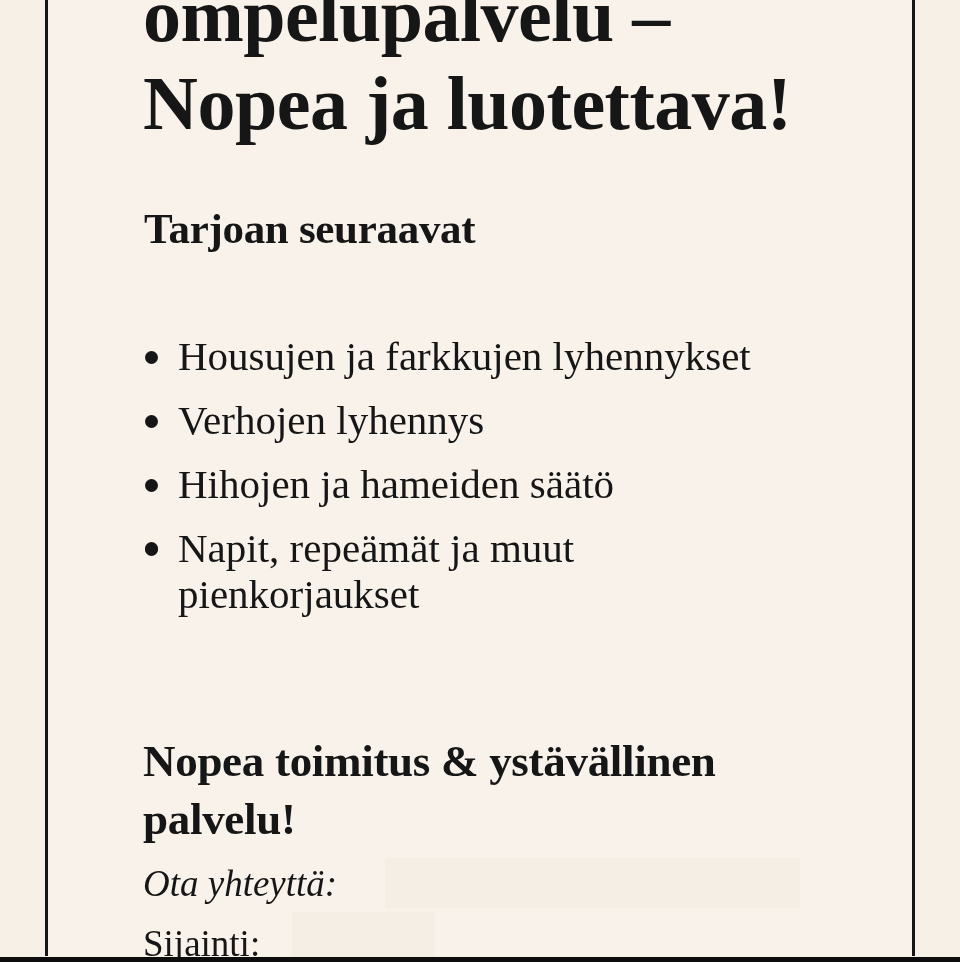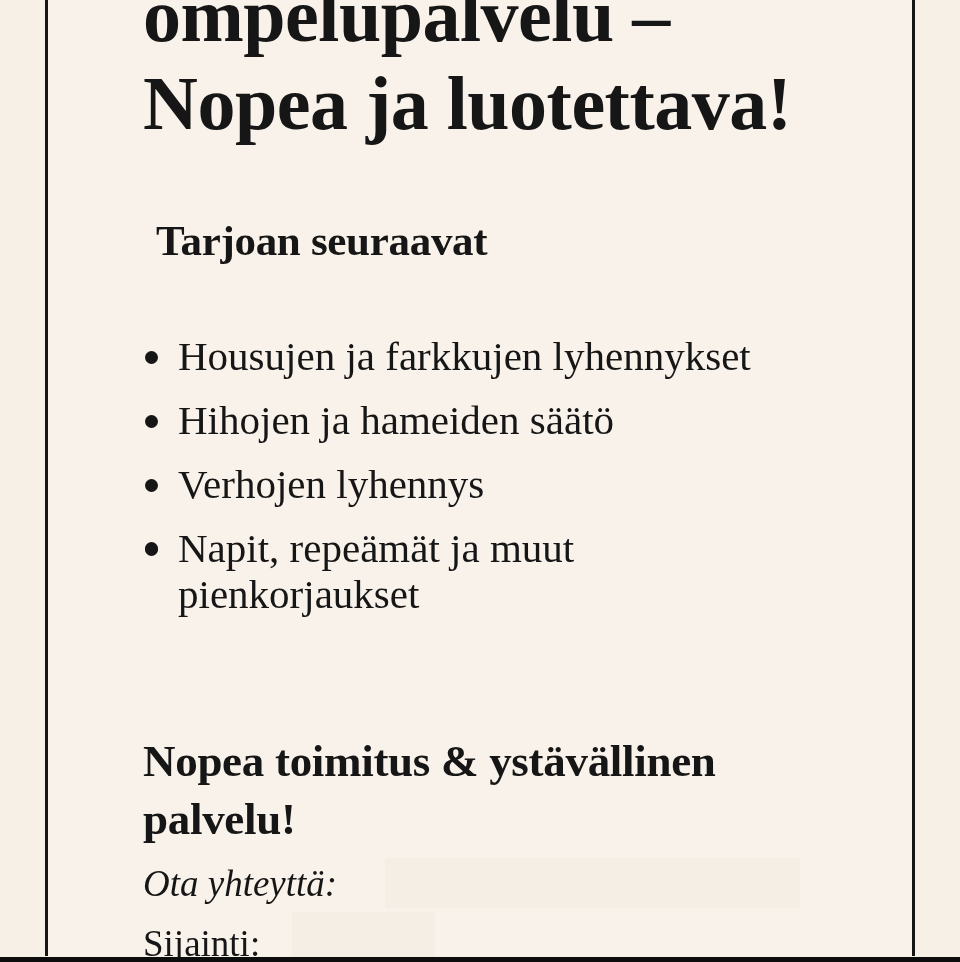--- a/index.html
+++ b/index.html
@@ -42,21 +42,21 @@
       font-size: 76px;
       line-height: 88px;
       letter-spacing: -0.5px;
       white-space: nowrap;
     }
     .title span { display: block; }
     .subheading {
       position: absolute;
       left: 144px;
       top: 200px;
-      margin: 12px;
+      margin: 0;
       font-weight: bold;
       font-size: 43px;
       line-height: 57px;
       letter-spacing: -0.3px;
     }
     .subheading span { display: block; }
     .services {
       position: absolute;
       left: 144px;
       top: 324px;
@@ -127,25 +127,25 @@
   <span>Tarjoan seuraavat</span>
 </h2>
 
 <ul class="services">
   <li class="service-item">
     <span class="bullet"></span>
     <span>Housujen ja farkkujen lyhennykset</span>
   </li>
   <li class="service-item">
     <span class="bullet"></span>
-    <span>Hihojen ja hameiden säätö</span>
+    <span>Verhojen lyhennys</span>
   </li>
   <li class="service-item">
     <span class="bullet"></span>
-    <span>Verhojen lyhennys</span>
+    <span>Hihojen ja hameiden säätö</span>
   </li>
   <li class="service-item">
     <span class="bullet"></span>
   </li>
   <li class="service-item multi">
     <span class="bullet"></span>
     <span class="line">Napit, repeämät ja muut</span>
     <span class="line">pienkorjaukset</span>
   </li>
 </ul>

